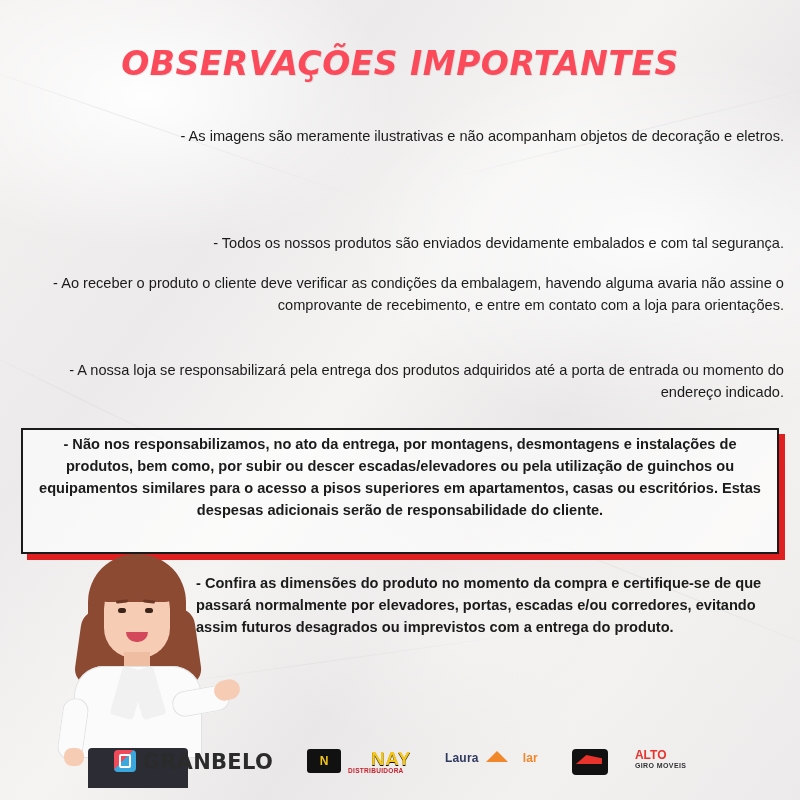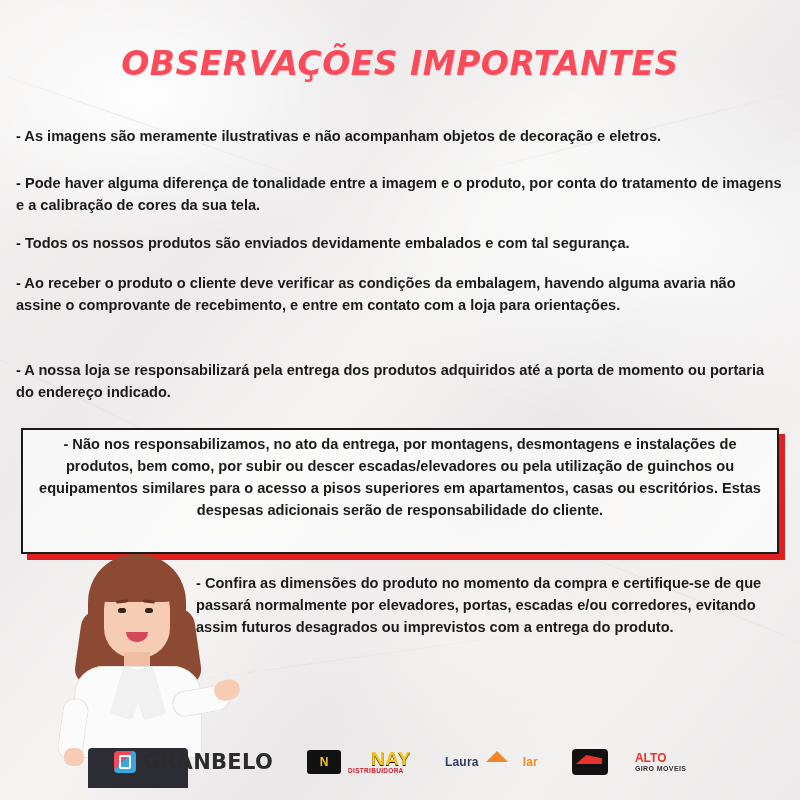--- a/index.html
+++ b/index.html
@@ -52,22 +52,22 @@
     font-size: 33px;
     letter-spacing: 0.5px;
     color: #fb4b5a;
     text-shadow: 1px 1px 0 rgba(0,0,0,0.08);
   }
 
   .para {
     position: absolute;
     left: 16px;
     width: 768px;
-    text-align: left;
-    font-weight: bold;
+    text-align: right;
+    font-weight: normal;
     color: #1b1b1b;
     font-size: 14.6px;
     line-height: 1.5;
   }
   .p1 { top: 126px; }
   .p2 { top: 173px; }
   .p3 { top: 233px; }
   .p4 { top: 273px; }
   .p5 { top: 360px; }
 
@@ -188,21 +188,21 @@
   }
 
   
   #logos {
     position: absolute;
     left: 0; top: 734px;
     width: 800px; height: 56px;
     display: flex; align-items: center; justify-content: center;
     gap: 34px;
   }
-  .logo { display: flex; align-items: center; gap: 7px; }
+  .logo { display: flex; align-items: flex-start; gap: 7px; }
 
   .granbelo-mark {
     width: 22px; height: 22px; border-radius: 4px;
     background: linear-gradient(135deg,#f04a5a 0%, #f04a5a 45%, #3aa7dd 45%, #3aa7dd 100%);
     position: relative;
   }
   .granbelo-mark::after {
     content: ""; position: absolute; left: 5px; top: 4px;
     width: 12px; height: 14px; border: 2px solid #fff; border-radius: 2px;
     box-sizing: border-box;
@@ -251,24 +251,23 @@
   <div class="vein v1"></div>
   <div class="vein v2"></div>
   <div class="vein v3"></div>
   <div class="vein v4"></div>
   <div class="vein v5"></div>
   <div class="vein v6"></div>
 
   <div id="title">OBSERVAÇÕES IMPORTANTES</div>
 
   <div class="para p1">- As imagens são meramente ilustrativas e não acompanham objetos de decoração e eletros.</div>
-  <div class="para p2">- Pode haver alguma diferença de tonalidade entre a imagem e o produto, por conta do tratamento de imagens e a calibração de cores da sua tela.</div>
   <div class="para p4">- Ao receber o produto o cliente deve verificar as condições da embalagem, havendo alguma avaria não assine o comprovante de recebimento, e entre em contato com a loja para orientações.</div>
   <div class="para p3">- Todos os nossos produtos são enviados devidamente embalados e com tal segurança.</div>
-  <div class="para p5">- A nossa loja se responsabilizará pela entrega dos produtos adquiridos até a porta de momento ou portaria do endereço indicado.</div>
+  <div class="para p5">- A nossa loja se responsabilizará pela entrega dos produtos adquiridos até a porta de entrada ou momento do endereço indicado.</div>
 
   <div id="highlight-box"></div>
   <div id="highlight-text">- Não nos responsabilizamos, no ato da entrega, por montagens, desmontagens e instalações de produtos, bem como, por subir ou descer escadas/elevadores ou pela utilização de guinchos ou equipamentos similares para o acesso a pisos superiores em apartamentos, casas ou escritórios. Estas despesas adicionais serão de responsabilidade do cliente.</div>
 
   <div class="para p7">- Confira as dimensões do produto no momento da compra e certifique-se de que passará normalmente por elevadores, portas, escadas e/ou corredores, evitando assim futuros desagrados ou imprevistos com a entrega do produto.</div>
 
   <div id="woman">
     <div class="shape hair-back"></div>
     <div class="shape hair-left-curl"></div>
     <div class="shape hair-right-curl"></div>

